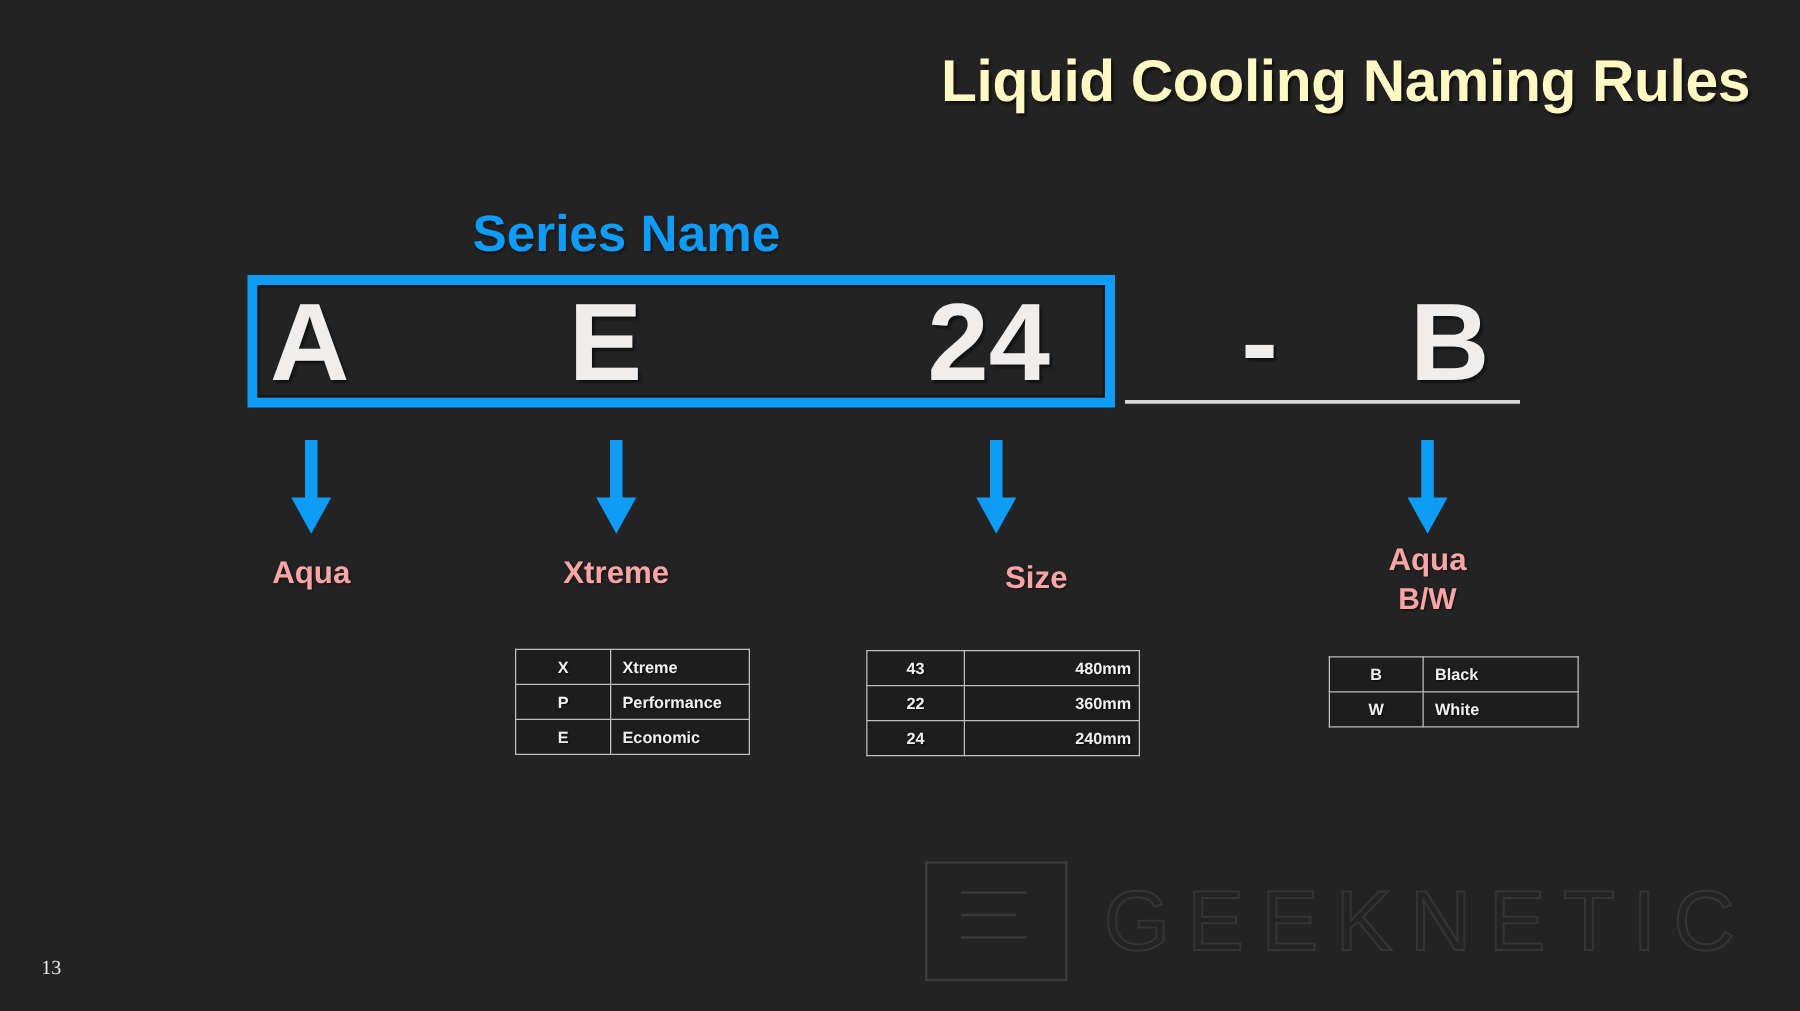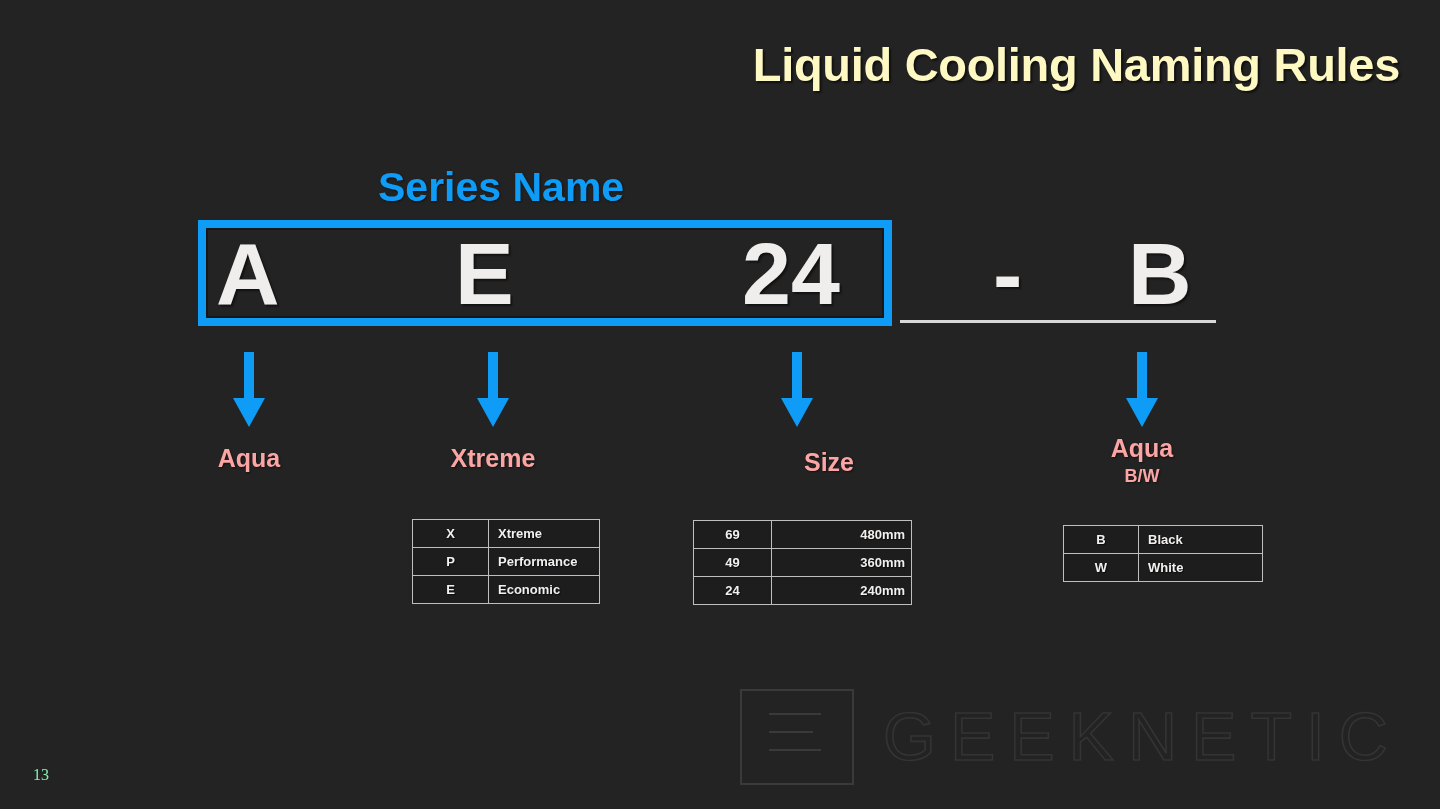--- a/index.html
+++ b/index.html
@@ -115,21 +115,21 @@
     color: #fca5a5;
     white-space: nowrap;
     text-shadow: 1px 1px 2px rgba(0,0,0,0.5);
   }
   .cap-aqua  { left: 169px; top: 444px; width: 160px; }
   .cap-level { left: 413px; top: 444px; width: 160px; }
   .cap-size  { left: 749px; top: 448px; width: 160px; }
   .cap-color { left: 1062px; top: 434px; width: 160px; }
   .caption .sub {
     display: block;
-    font-size: 18px;
+    font-size: 24px;
     font-weight: bold;
     margin-top: 3px;
   }
 
   
   .legend {
     position: absolute;
     border-collapse: collapse;
     font-size: 13px;
     font-weight: bold;
@@ -173,21 +173,21 @@
     opacity: 1;
   }
   .watermark svg { display: block; }
 
   
   .page-number {
     position: absolute;
     left: 33px;
     top: 766px;
     font-size: 16px;
-    color: #86efac;
+    color: #e5e5e5;
     font-family: "Liberation Serif", serif;
   }
 </style>
 </head>
 <body>
 
 <div class="slide">
 
 
   <div class="slide-title">Liquid Cooling Naming Rules</div>
@@ -254,25 +254,25 @@
       <tr>
         <td class="key">E</td>
         <td class="val">Economic</td>
       </tr>
     </tbody>
   </table>
 
   <table class="legend legend-size">
     <tbody>
       <tr>
-        <td class="key">69</td>
+        <td class="key">43</td>
         <td class="val">480mm</td>
       </tr>
       <tr>
-        <td class="key">49</td>
+        <td class="key">22</td>
         <td class="val">360mm</td>
       </tr>
       <tr>
         <td class="key">24</td>
         <td class="val">240mm</td>
       </tr>
     </tbody>
   </table>
 
   <table class="legend legend-color">

